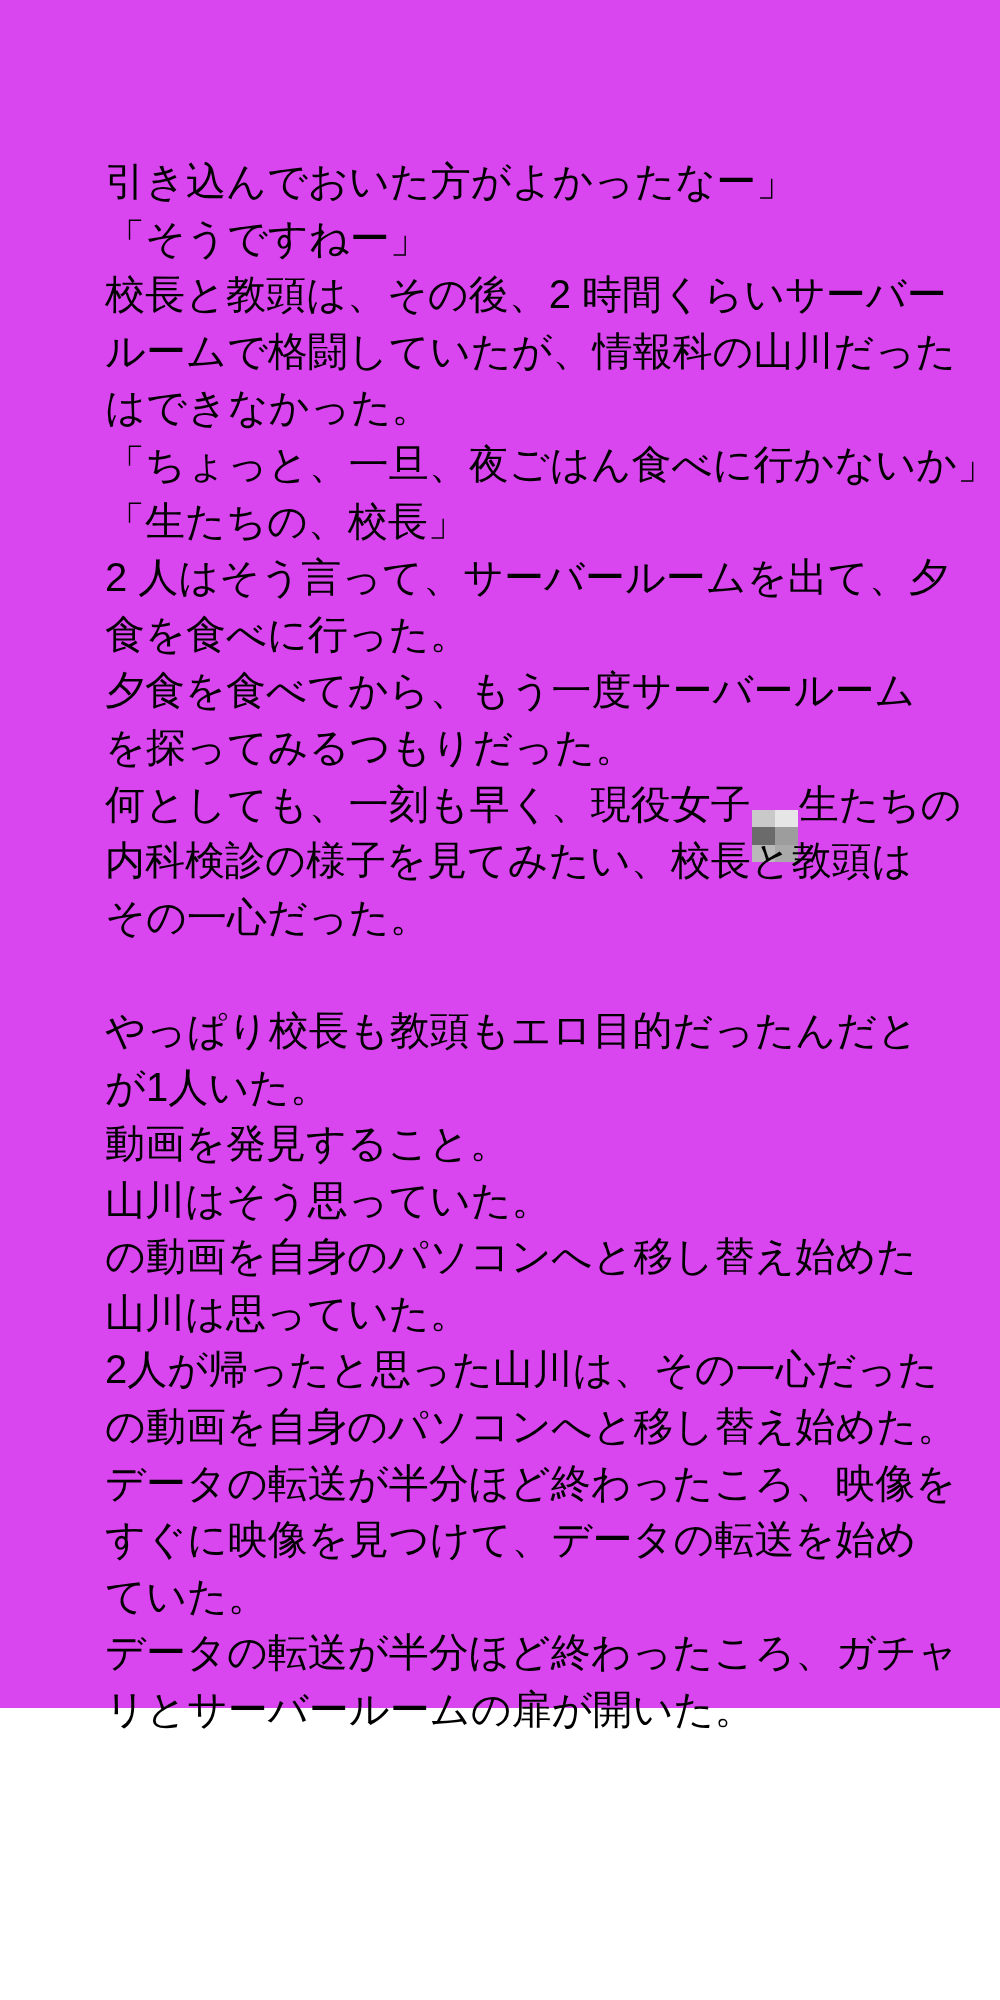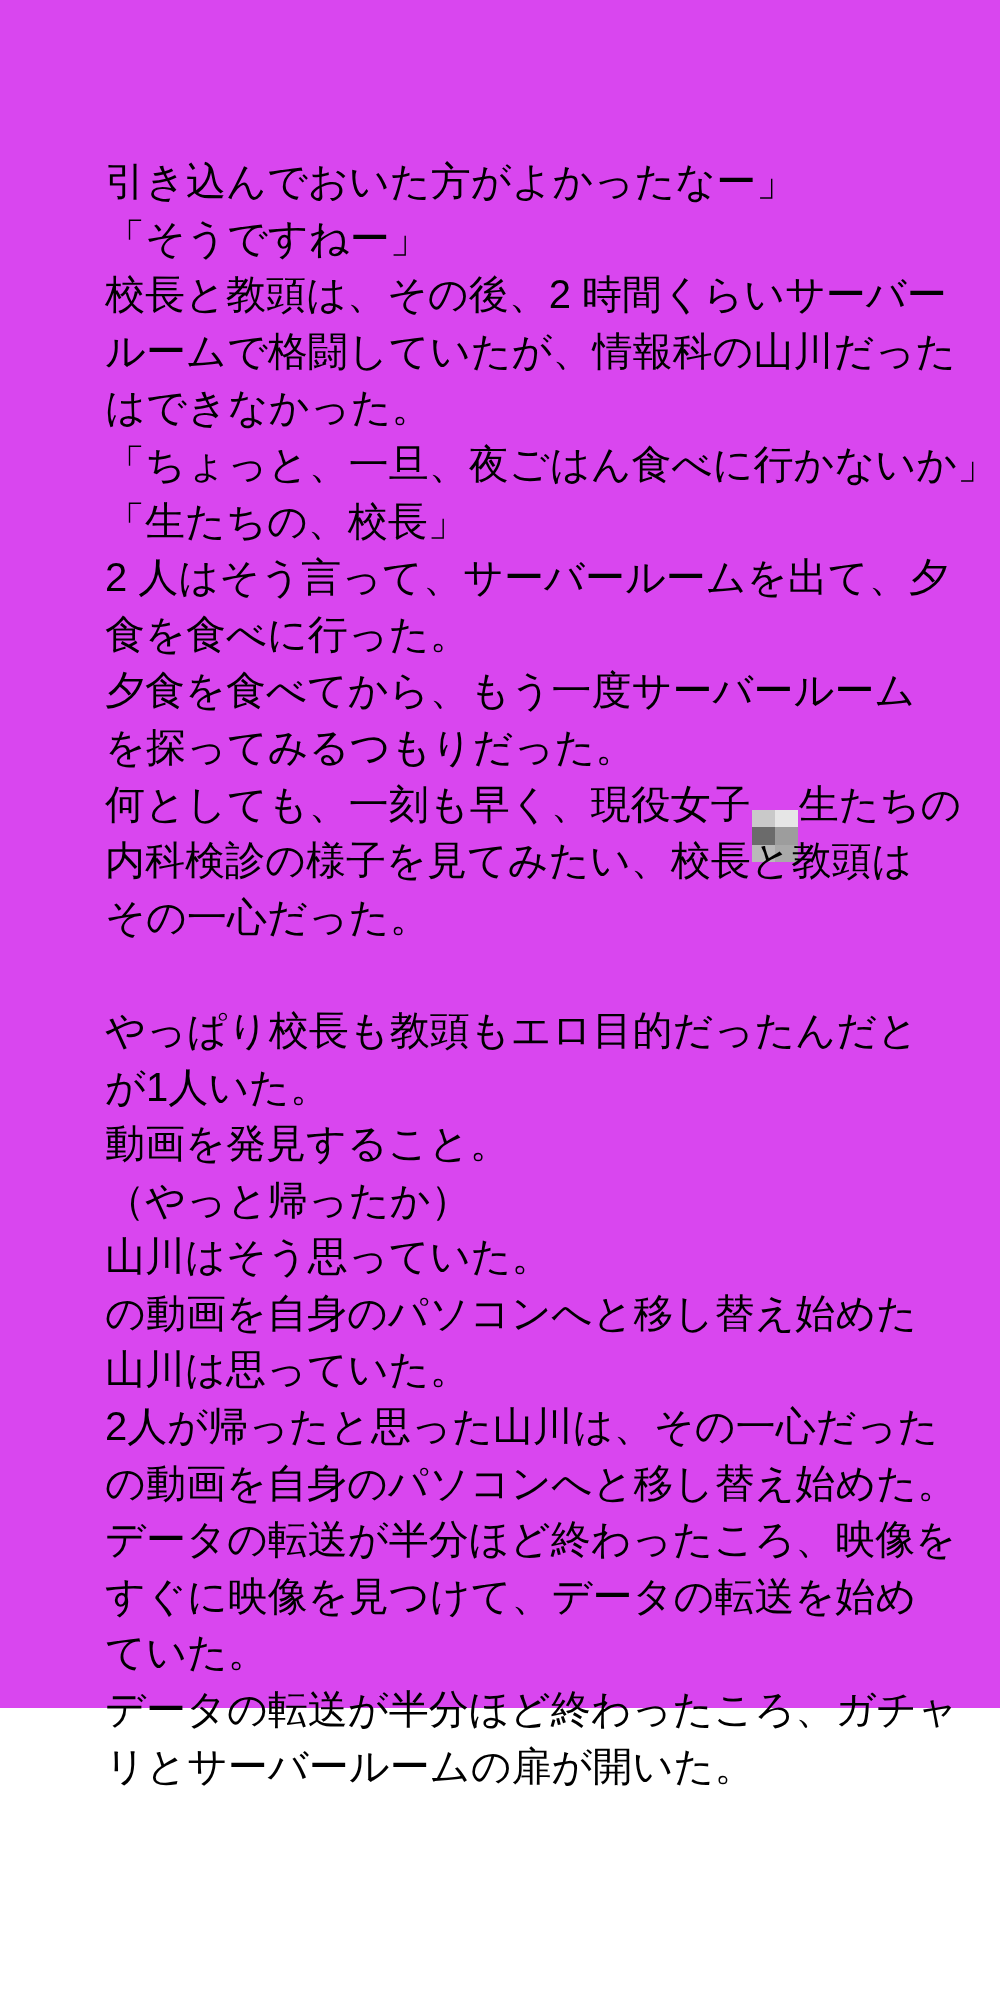--- a/index.html
+++ b/index.html
@@ -67,21 +67,20 @@
       <div class="line">食を食べに行った。</div>
       <div class="line">夕食を食べてから、もう一度サーバールーム</div>
       <div class="line">を探ってみるつもりだった。</div>
       <div class="line"><span>何としても、一刻も早く、現役女子</span><span class="censor"><i style="background: rgb(201, 201, 201);"></i><i style="background: rgb(230, 230, 230);"></i><i style="background: rgb(107, 107, 107);"></i><i style="background: rgb(157, 157, 157);"></i><i style="background: rgb(185, 185, 185);"></i><i style="background: rgb(169, 169, 169);"></i></span><span>生たちの</span></div>
       <div class="line">内科検診の様子を見てみたい、校長と教頭は</div>
       <div class="line">その一心だった。</div>
       <div class="line blank"></div>
       <div class="line">やっぱり校長も教頭もエロ目的だったんだと</div>
       <div class="line">が1人いた。</div>
       <div class="line">動画を発見すること。</div>
-      <div class="line">（やっと帰ったか）</div>
       <div class="line">山川はそう思っていた。</div>
       <div class="line">の動画を自身のパソコンへと移し替え始めた</div>
       <div class="line">山川は思っていた。</div>
       <div class="line">2人が帰ったと思った山川は、その一心だった</div>
       <div class="line">の動画を自身のパソコンへと移し替え始めた。</div>
       <div class="line">データの転送が半分ほど終わったころ、映像を</div>
       <div class="line">すぐに映像を見つけて、データの転送を始め</div>
       <div class="line">ていた。</div>
       <div class="line">データの転送が半分ほど終わったころ、ガチャ</div>
       <div class="line">リとサーバールームの扉が開いた。</div>

